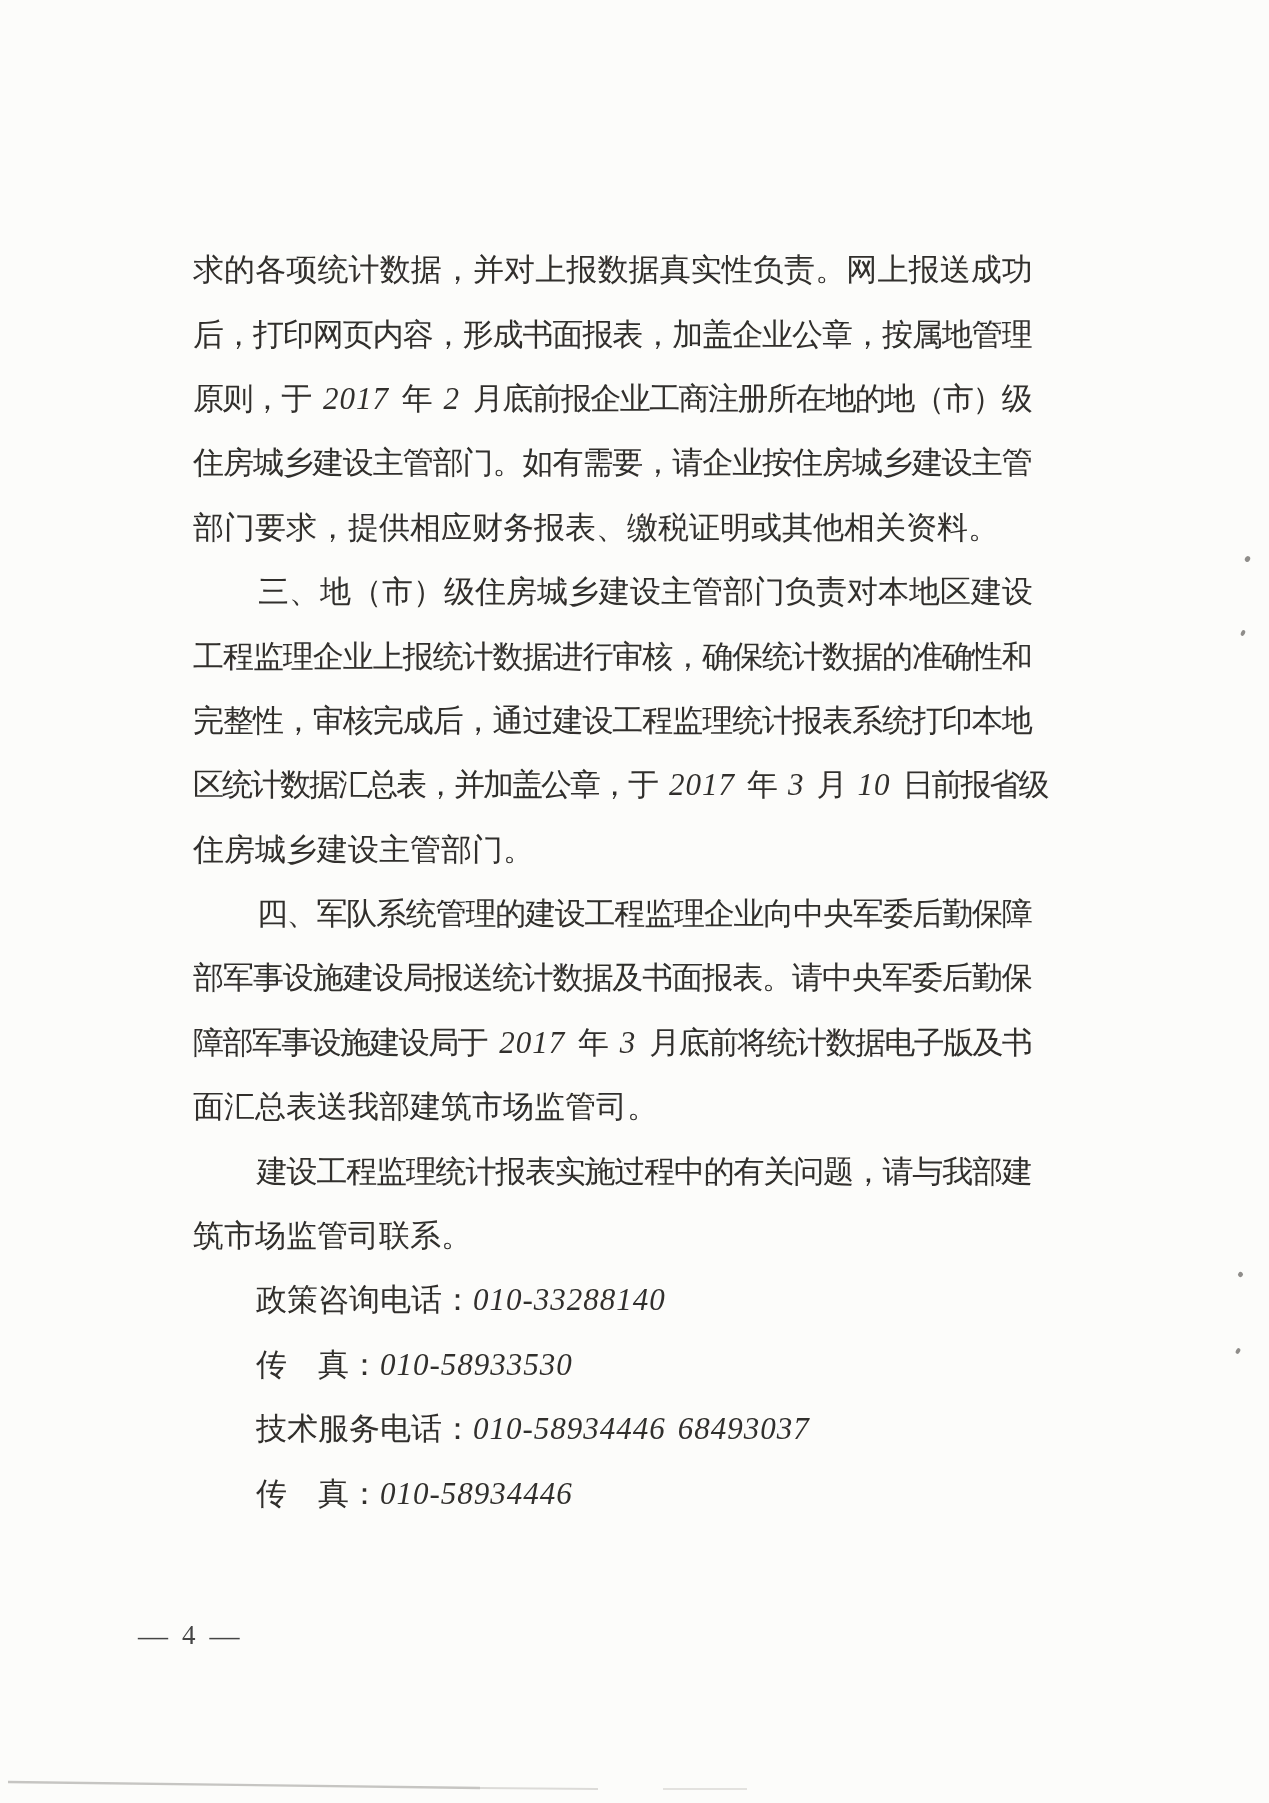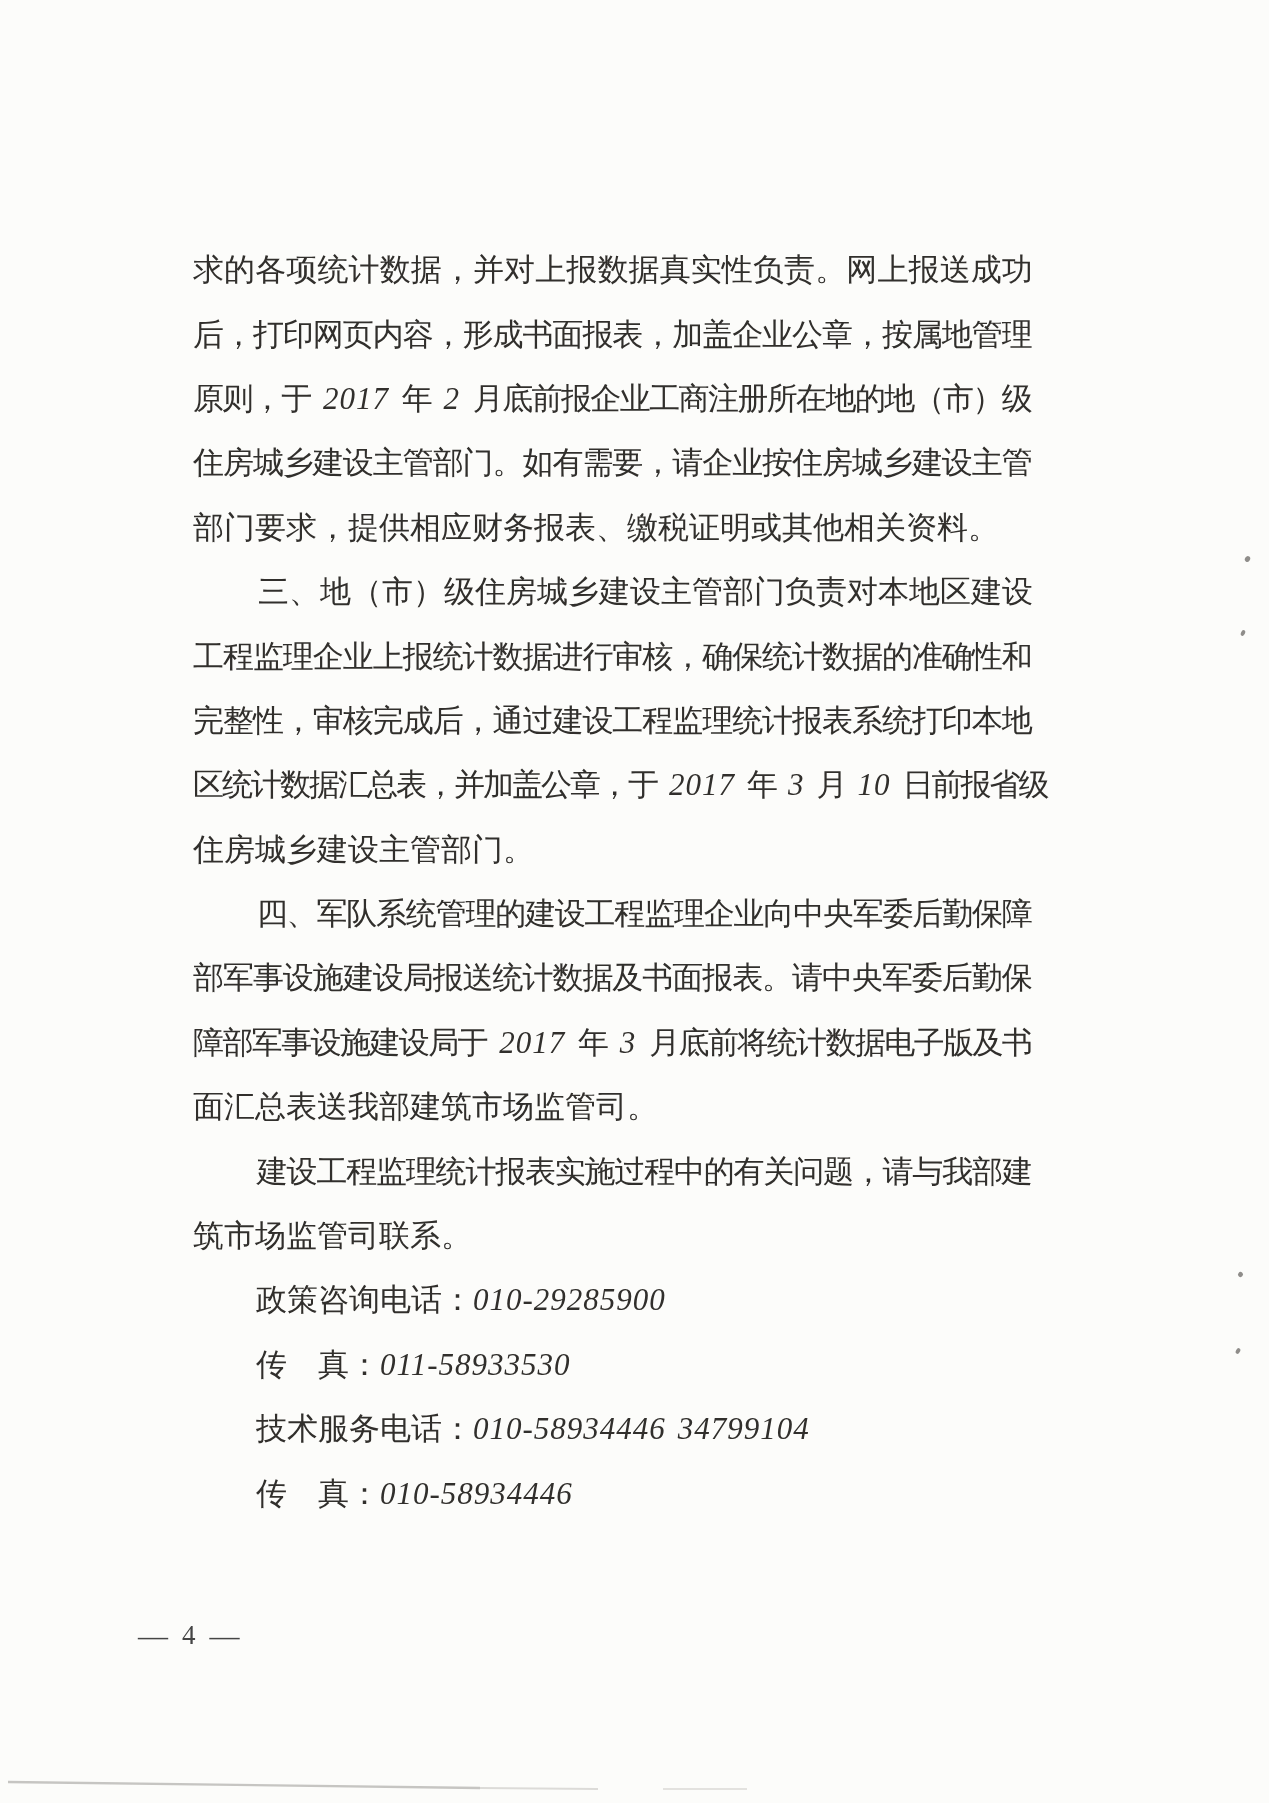--- a/index.html
+++ b/index.html
@@ -50,23 +50,23 @@
       <div class="line j"><span class="cjk">工</span><span class="cjk">程</span><span class="cjk">监</span><span class="cjk">理</span><span class="cjk">企</span><span class="cjk">业</span><span class="cjk">上</span><span class="cjk">报</span><span class="cjk">统</span><span class="cjk">计</span><span class="cjk">数</span><span class="cjk">据</span><span class="cjk">进</span><span class="cjk">行</span><span class="cjk">审</span><span class="cjk">核</span><span class="cjk">，</span><span class="cjk">确</span><span class="cjk">保</span><span class="cjk">统</span><span class="cjk">计</span><span class="cjk">数</span><span class="cjk">据</span><span class="cjk">的</span><span class="cjk">准</span><span class="cjk">确</span><span class="cjk">性</span><span class="cjk">和</span></div>
       <div class="line j"><span class="cjk">完</span><span class="cjk">整</span><span class="cjk">性</span><span class="cjk">，</span><span class="cjk">审</span><span class="cjk">核</span><span class="cjk">完</span><span class="cjk">成</span><span class="cjk">后</span><span class="cjk">，</span><span class="cjk">通</span><span class="cjk">过</span><span class="cjk">建</span><span class="cjk">设</span><span class="cjk">工</span><span class="cjk">程</span><span class="cjk">监</span><span class="cjk">理</span><span class="cjk">统</span><span class="cjk">计</span><span class="cjk">报</span><span class="cjk">表</span><span class="cjk">系</span><span class="cjk">统</span><span class="cjk">打</span><span class="cjk">印</span><span class="cjk">本</span><span class="cjk">地</span></div>
       <div class="line j"><span class="cjk">区</span><span class="cjk">统</span><span class="cjk">计</span><span class="cjk">数</span><span class="cjk">据</span><span class="cjk">汇</span><span class="cjk">总</span><span class="cjk">表</span><span class="cjk">，</span><span class="cjk">并</span><span class="cjk">加</span><span class="cjk">盖</span><span class="cjk">公</span><span class="cjk">章</span><span class="cjk">，</span><span class="cjk">于</span><span class="sp"></span><span class="lat">2017</span><span class="sp"></span><span class="cjk">年</span><span class="sp"></span><span class="lat">3</span><span class="sp"></span><span class="cjk">月</span><span class="sp"></span><span class="lat">10</span><span class="sp"></span><span class="cjk">日</span><span class="cjk">前</span><span class="cjk">报</span><span class="cjk">省</span><span class="cjk">级</span></div>
       <div class="line"><span class="cjk">住</span><span class="cjk">房</span><span class="cjk">城</span><span class="cjk">乡</span><span class="cjk">建</span><span class="cjk">设</span><span class="cjk">主</span><span class="cjk">管</span><span class="cjk">部</span><span class="cjk">门</span><span class="cjk">。</span></div>
       <div class="line j"><span class="ind"></span><span class="cjk">四</span><span class="cjk">、</span><span class="cjk">军</span><span class="cjk">队</span><span class="cjk">系</span><span class="cjk">统</span><span class="cjk">管</span><span class="cjk">理</span><span class="cjk">的</span><span class="cjk">建</span><span class="cjk">设</span><span class="cjk">工</span><span class="cjk">程</span><span class="cjk">监</span><span class="cjk">理</span><span class="cjk">企</span><span class="cjk">业</span><span class="cjk">向</span><span class="cjk">中</span><span class="cjk">央</span><span class="cjk">军</span><span class="cjk">委</span><span class="cjk">后</span><span class="cjk">勤</span><span class="cjk">保</span><span class="cjk">障</span></div>
       <div class="line j"><span class="cjk">部</span><span class="cjk">军</span><span class="cjk">事</span><span class="cjk">设</span><span class="cjk">施</span><span class="cjk">建</span><span class="cjk">设</span><span class="cjk">局</span><span class="cjk">报</span><span class="cjk">送</span><span class="cjk">统</span><span class="cjk">计</span><span class="cjk">数</span><span class="cjk">据</span><span class="cjk">及</span><span class="cjk">书</span><span class="cjk">面</span><span class="cjk">报</span><span class="cjk">表</span><span class="cjk">。</span><span class="cjk">请</span><span class="cjk">中</span><span class="cjk">央</span><span class="cjk">军</span><span class="cjk">委</span><span class="cjk">后</span><span class="cjk">勤</span><span class="cjk">保</span></div>
       <div class="line j"><span class="cjk">障</span><span class="cjk">部</span><span class="cjk">军</span><span class="cjk">事</span><span class="cjk">设</span><span class="cjk">施</span><span class="cjk">建</span><span class="cjk">设</span><span class="cjk">局</span><span class="cjk">于</span><span class="sp"></span><span class="lat">2017</span><span class="sp"></span><span class="cjk">年</span><span class="sp"></span><span class="lat">3</span><span class="sp"></span><span class="cjk">月</span><span class="cjk">底</span><span class="cjk">前</span><span class="cjk">将</span><span class="cjk">统</span><span class="cjk">计</span><span class="cjk">数</span><span class="cjk">据</span><span class="cjk">电</span><span class="cjk">子</span><span class="cjk">版</span><span class="cjk">及</span><span class="cjk">书</span></div>
       <div class="line"><span class="cjk">面</span><span class="cjk">汇</span><span class="cjk">总</span><span class="cjk">表</span><span class="cjk">送</span><span class="cjk">我</span><span class="cjk">部</span><span class="cjk">建</span><span class="cjk">筑</span><span class="cjk">市</span><span class="cjk">场</span><span class="cjk">监</span><span class="cjk">管</span><span class="cjk">司</span><span class="cjk">。</span></div>
       <div class="line j"><span class="ind"></span><span class="cjk">建</span><span class="cjk">设</span><span class="cjk">工</span><span class="cjk">程</span><span class="cjk">监</span><span class="cjk">理</span><span class="cjk">统</span><span class="cjk">计</span><span class="cjk">报</span><span class="cjk">表</span><span class="cjk">实</span><span class="cjk">施</span><span class="cjk">过</span><span class="cjk">程</span><span class="cjk">中</span><span class="cjk">的</span><span class="cjk">有</span><span class="cjk">关</span><span class="cjk">问</span><span class="cjk">题</span><span class="cjk">，</span><span class="cjk">请</span><span class="cjk">与</span><span class="cjk">我</span><span class="cjk">部</span><span class="cjk">建</span></div>
       <div class="line"><span class="cjk">筑</span><span class="cjk">市</span><span class="cjk">场</span><span class="cjk">监</span><span class="cjk">管</span><span class="cjk">司</span><span class="cjk">联</span><span class="cjk">系</span><span class="cjk">。</span></div>
-      <div class="line"><span class="ind"></span><span class="cjk">政</span><span class="cjk">策</span><span class="cjk">咨</span><span class="cjk">询</span><span class="cjk">电</span><span class="cjk">话</span><span class="cjk">：</span><span class="lat">010-29285900</span></div>
-      <div class="line"><span class="ind"></span><span class="cjk">传</span><span class="cjk">　</span><span class="cjk">真</span><span class="cjk">：</span><span class="lat">011-58933530</span></div>
-      <div class="line"><span class="ind"></span><span class="cjk">技</span><span class="cjk">术</span><span class="cjk">服</span><span class="cjk">务</span><span class="cjk">电</span><span class="cjk">话</span><span class="cjk">：</span><span class="lat">010-58934446</span><span class="sp"></span><span class="lat">34799104</span></div>
+      <div class="line"><span class="ind"></span><span class="cjk">政</span><span class="cjk">策</span><span class="cjk">咨</span><span class="cjk">询</span><span class="cjk">电</span><span class="cjk">话</span><span class="cjk">：</span><span class="lat">010-33288140</span></div>
+      <div class="line"><span class="ind"></span><span class="cjk">传</span><span class="cjk">　</span><span class="cjk">真</span><span class="cjk">：</span><span class="lat">010-58933530</span></div>
+      <div class="line"><span class="ind"></span><span class="cjk">技</span><span class="cjk">术</span><span class="cjk">服</span><span class="cjk">务</span><span class="cjk">电</span><span class="cjk">话</span><span class="cjk">：</span><span class="lat">010-58934446</span><span class="sp"></span><span class="lat">68493037</span></div>
       <div class="line"><span class="ind"></span><span class="cjk">传</span><span class="cjk">　</span><span class="cjk">真</span><span class="cjk">：</span><span class="lat">010-58934446</span></div>
     </div>
 
   <div class="page-footer">
     <span class="dash">—</span>
     <span class="num">4</span>
     <span class="dash">—</span>
   </div>
 
   <svg class="scan-artifacts" width="1269" height="1803" viewBox="0 0 1269 1803">

